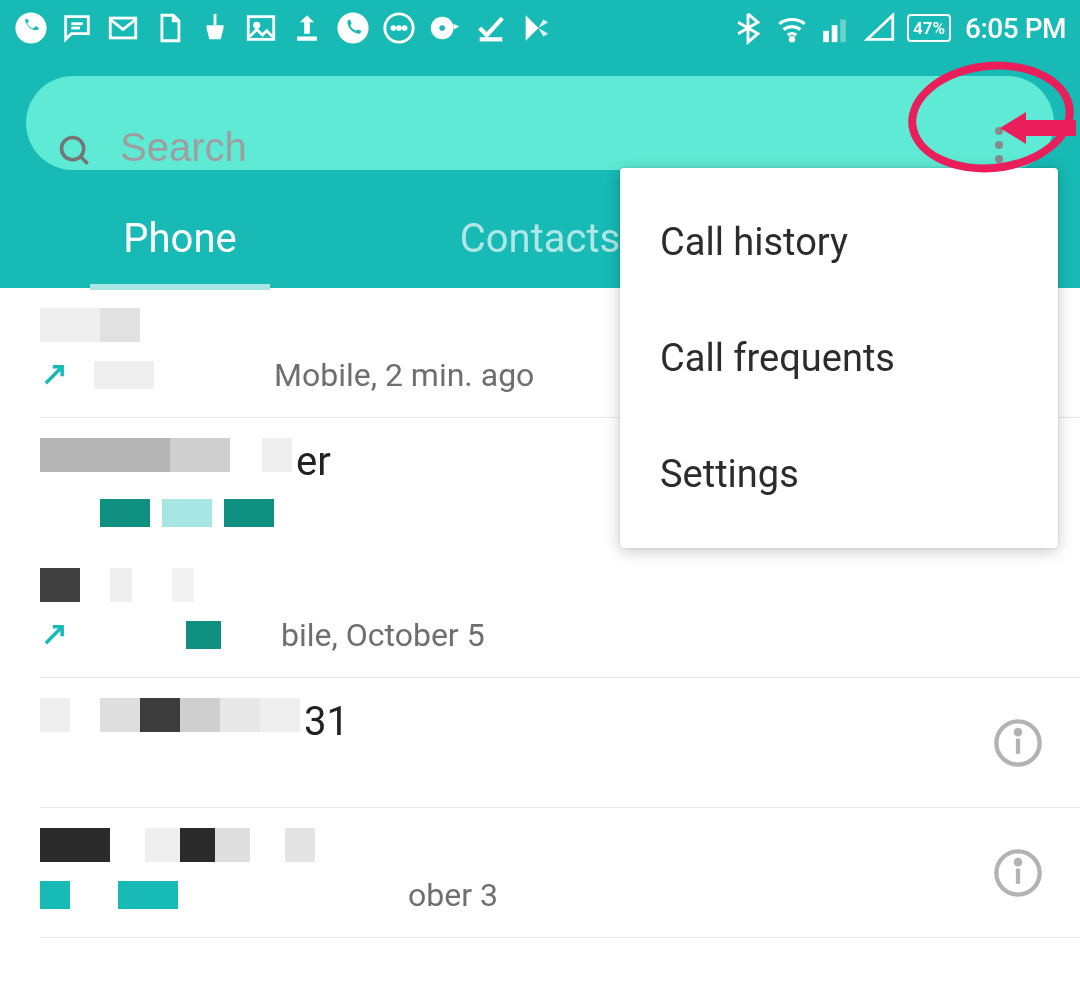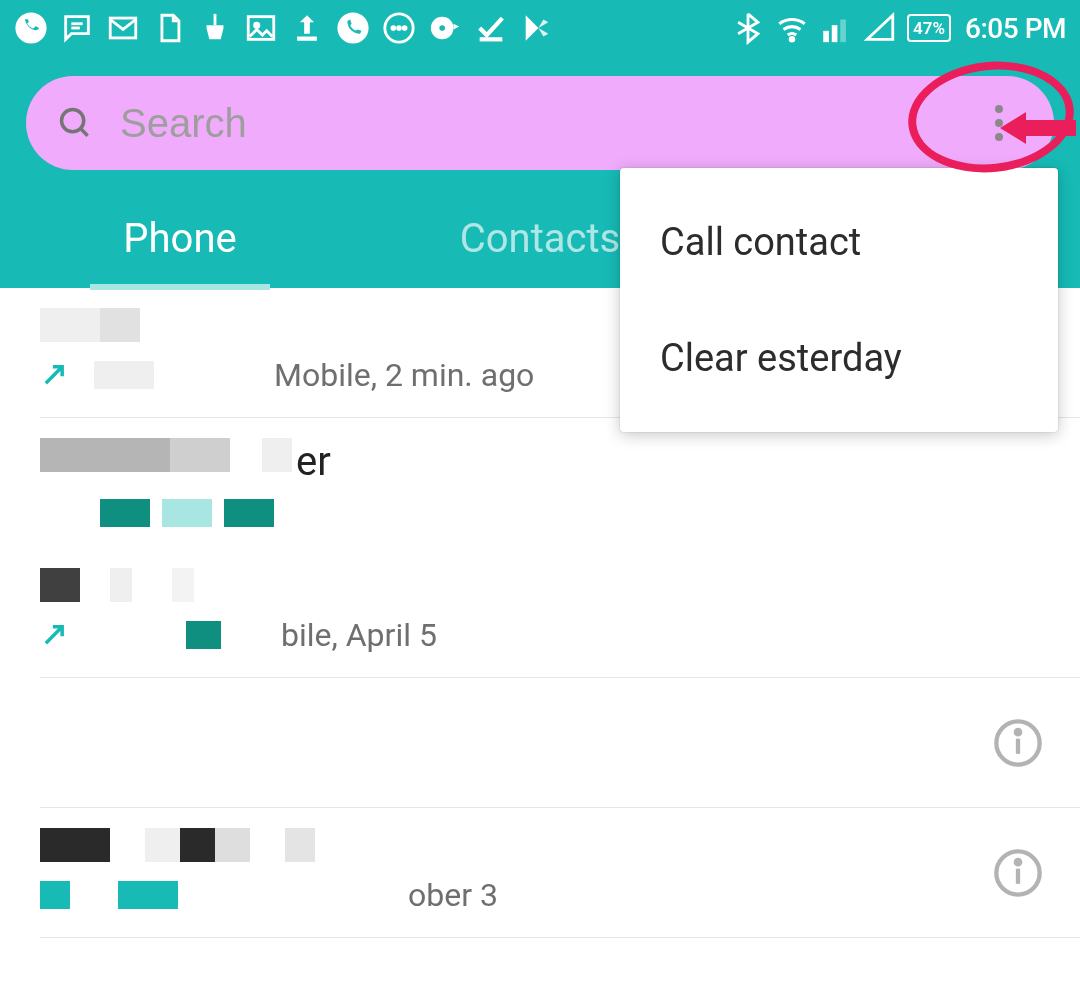--- a/index.html
+++ b/index.html
@@ -25,25 +25,25 @@
     .sb-icon { width: 34px; height: 34px; display:flex; align-items:center; justify-content:center; }
     .sb-icon svg { width: 100%; height: 100%; }
     .battery-box {
       display:flex; align-items:center; gap:2px;
       border:2px solid #fff; border-radius:4px;
       padding:0 4px; height:28px; font-size:17px; font-weight:600;
     }
     .clock { font-size: 28px; font-weight:500; margin-left:4px; letter-spacing: -0.5px; }
     .search-bar {
       margin: 20px 26px 18px 26px;
-      background: #f0abfc;
+      background: #5eead4;
       border-radius: 60px;
       height: 94px;
       display:flex;
-      align-items:center;
+      align-items:flex-end;
       padding: 0 30px;
       position: relative;
     }
     .search-icon { width:38px; height:38px; color:#757575; }
     .search-input {
       border:none; outline:none; flex:1;
       font-size:40px; color:#222; margin-left:26px;
       background:transparent;
     }
     .search-input::placeholder { color:#9e9e9e; }
@@ -294,25 +294,35 @@
       <span class="name-suffix"></span>
     </div>
     <div class="call-info-row">
       <span class="call-type-icon"><svg viewBox="0 0 24 24" fill="none" stroke="#17bab5" stroke-width="3">
             <path d="M5 19L19 5"></path>
             <path d="M11 5h8v8"></path>
           </svg></span>
       <div class="px-sm" style="width:80px;background:#fff"></div>
         <div class="px-sm" style="width:35px;background:#0f8f7f"></div>
         <div class="px-sm" style="width:30px;background:#fff"></div>
-      <span class="info-suffix">bile, April 5</span>
+      <span class="info-suffix">bile, October 5</span>
     </div>
   </div>
 
   <div class="call-item">
+    <div class="call-name-row">
+      <div class="px" style="width:30px;background:#efefef"></div>
+        <div class="px" style="width:30px;background:#fff"></div>
+        <div class="px" style="width:40px;background:#dedede"></div>
+        <div class="px" style="width:40px;background:#3c3c3c"></div>
+        <div class="px" style="width:40px;background:#cfcfcf"></div>
+        <div class="px" style="width:40px;background:#e8e8e8"></div>
+        <div class="px" style="width:40px;background:#efefef"></div>
+      <span class="name-suffix">31</span>
+    </div>
     <div class="info-btn"><svg viewBox="0 0 24 24" fill="none" stroke="#b3b3b3" stroke-width="2">
           <circle cx="12" cy="12" r="10"></circle>
           <line x1="12" y1="10" x2="12" y2="17"></line>
           <circle cx="12" cy="7" r="1" fill="#b3b3b3"></circle>
         </svg></div>
   </div>
 
   <div class="call-item">
     <div class="call-name-row">
       <div class="px" style="width:70px;background:#2a2a2a"></div>
@@ -333,20 +343,21 @@
     </div>
     <div class="info-btn"><svg viewBox="0 0 24 24" fill="none" stroke="#b3b3b3" stroke-width="2">
           <circle cx="12" cy="12" r="10"></circle>
           <line x1="12" y1="10" x2="12" y2="17"></line>
           <circle cx="12" cy="7" r="1" fill="#b3b3b3"></circle>
         </svg></div>
   </div>
 </div>
 
 <div class="dropdown">
-  <div class="dropdown-item">Call contact</div>
-  <div class="dropdown-item">Clear esterday</div>
+  <div class="dropdown-item">Call history</div>
+  <div class="dropdown-item">Call frequents</div>
+  <div class="dropdown-item">Settings</div>
 </div>
 
 <div class="annot-circle"></div>
 <svg class="annot-arrow" width="76" height="40">
   <polygon points="0,20 26,4 26,12 76,12 76,28 26,28 26,36" fill="#e91e5a"></polygon>
 </svg>
 
 </body></html>

